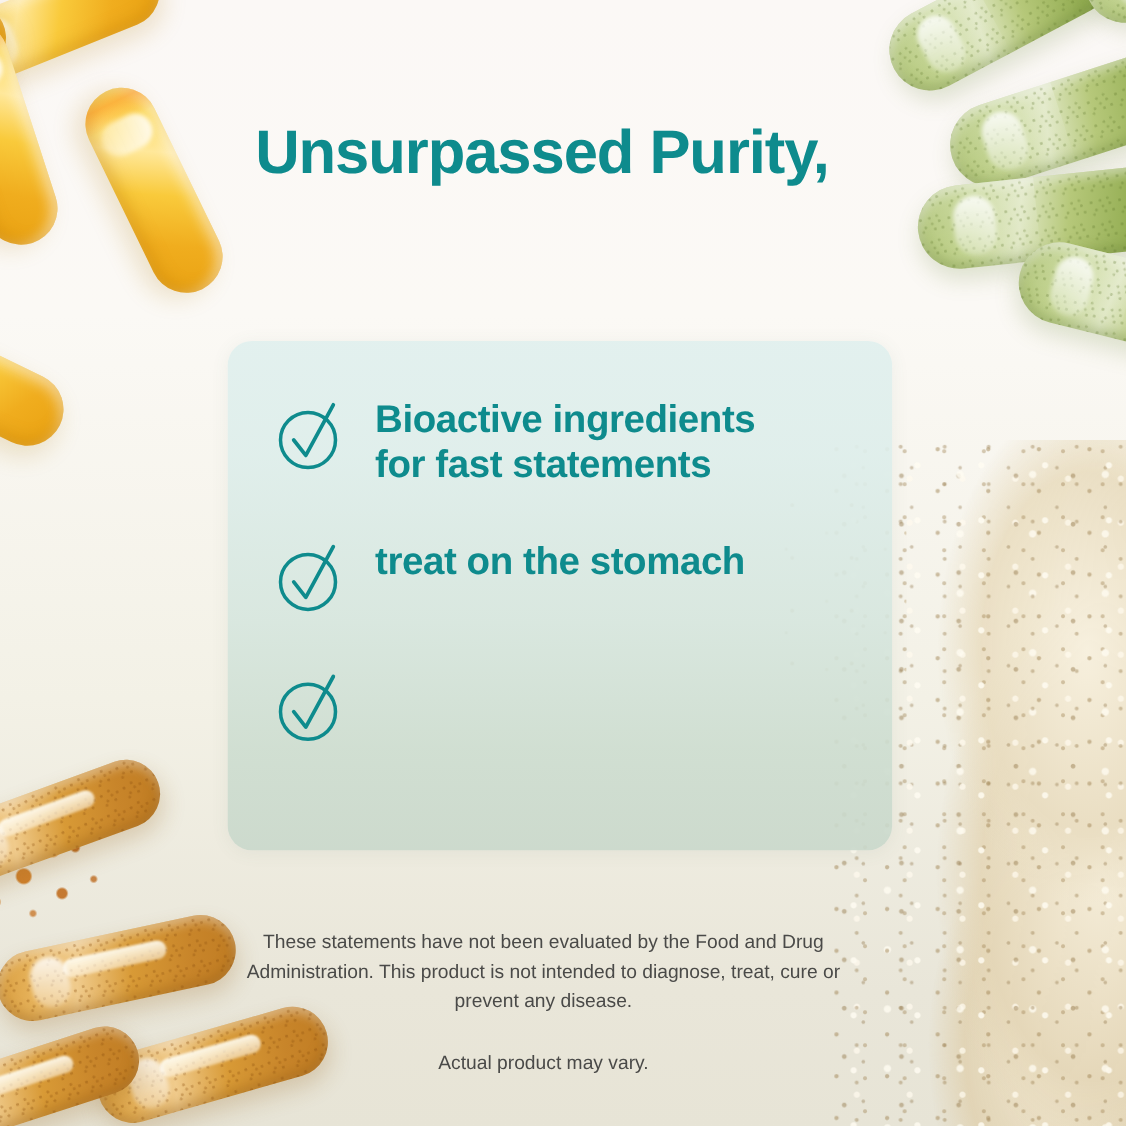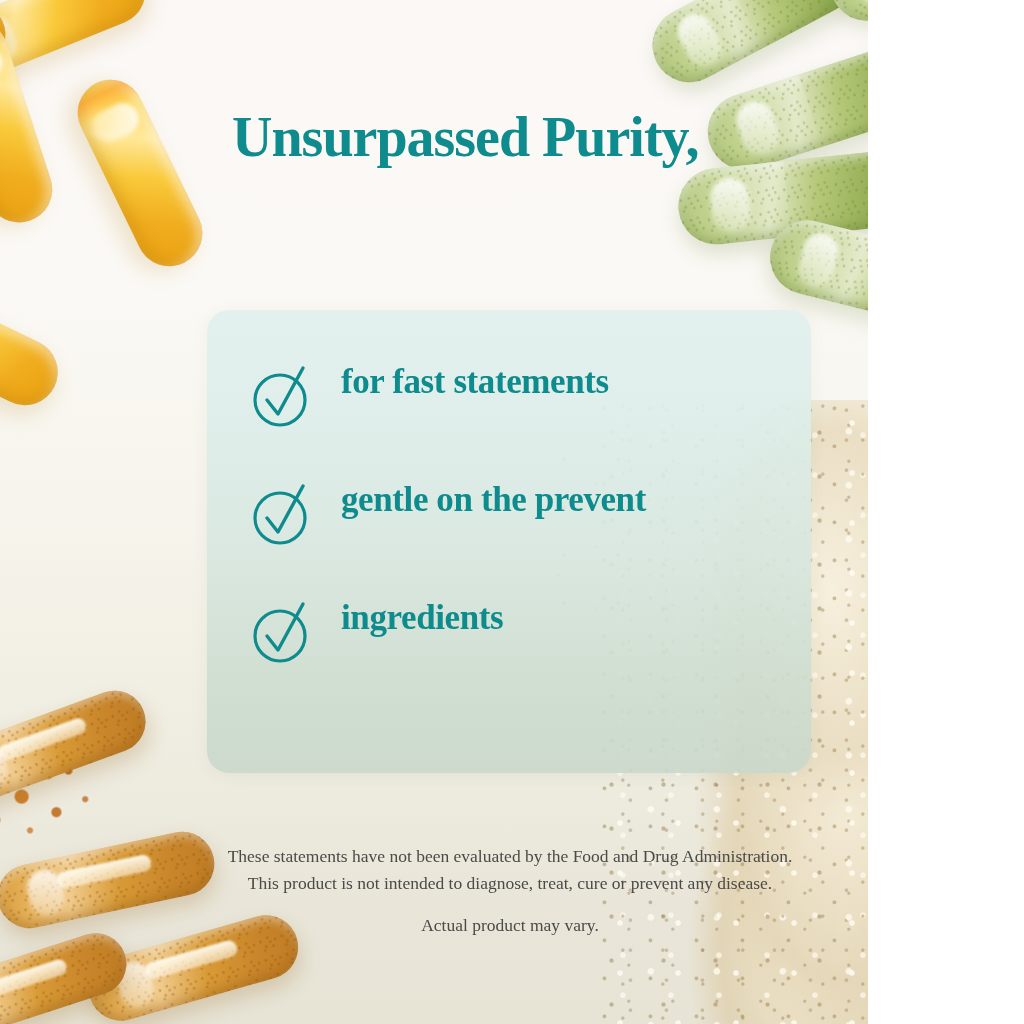--- a/index.html
+++ b/index.html
@@ -4,24 +4,23 @@
 <style>
   * { margin:0; padding:0; box-sizing:border-box; }
   html,body { width:1024px; height:1024px; overflow:hidden; }
   body {
     font-family:"Liberation Sans", sans-serif;
     background:#ffffff;
   }
 
   #poster{
     position:relative;
-    width:868px; height:1024px;
+    width:1024px; height:1024px;
     overflow:hidden;
     background:linear-gradient(180deg,#fbf8f6 0%, #fbf9f5 28%, #f3f1e6 62%, #e9e6d9 88%, #e7e4d6 100%);
-    font-family:Liberation Serif, serif;
   }
 
   
   .deco{ position:absolute; pointer-events:none; }
 
   
   .cap{ position:absolute; border-radius:999px; }
   .cap::after{ 
     content:""; position:absolute; left:14%; top:14%;
     width:16%; height:72%; border-radius:999px;
@@ -174,26 +173,26 @@
   .benefit-text{
     color:#0e8b8d;
     font-size:35px; font-weight:700; line-height:1.16;
     letter-spacing:-.4px;
     padding-top:4px;
   }
   .benefit-text .t2{ display:block; }
 
   
   .disclaimer{
-    position:absolute; left:212px; top:843px; width:596px;
+    position:absolute; left:196px; top:843px; width:596px;
     text-align:center;
     color:#4a4a48;
     font-size:17.5px; line-height:1.52;
   }
-  .disclaimer .vary{ margin-top:16px; display:block; }
+  .disclaimer .vary{ margin-top:30px; display:block; }
 </style>
 </head>
 <body>
 
 <div id="poster">
 
   <div class="deco" style="left:-60px; top:-20px; width:300px; height:440px;">
     <div class="cap softgel" style="left:10px;  top:6px;   width:200px; height:64px;  transform:rotate(-22deg);"></div>
     <div class="cap softgel" style="left:-70px; top:56px;  width:150px; height:62px;  transform:rotate(-48deg);"></div>
     <div class="cap softgel" style="left:-48px; top:108px; width:210px; height:66px;  transform:rotate(72deg);"></div>
@@ -252,45 +251,45 @@
     <div class="benefits">
 
       <div class="benefit">
         <span class="check-icon">
           <svg viewBox="0 0 72 72" width="72" height="72" aria-hidden="true">
             <circle cx="33" cy="40" r="25" fill="none" stroke="#0e8b8d" stroke-width="3.2"></circle>
             <path d="M20 40 L31 54 L56 8" fill="none" stroke="#0e8b8d" stroke-width="3.4" stroke-linecap="round" stroke-linejoin="round"></path>
           </svg>
         </span>
         <div class="benefit-text">
+          <span>Bioactive ingredients</span>
           <span class="t2">for fast statements</span>
         </div>
       </div>
 
       <div class="benefit">
         <span class="check-icon">
           <svg viewBox="0 0 72 72" width="72" height="72" aria-hidden="true">
             <circle cx="33" cy="40" r="25" fill="none" stroke="#0e8b8d" stroke-width="3.2"></circle>
             <path d="M20 40 L31 54 L56 8" fill="none" stroke="#0e8b8d" stroke-width="3.4" stroke-linecap="round" stroke-linejoin="round"></path>
           </svg>
         </span>
         <div class="benefit-text">
-          <span class="t2">gentle on the prevent</span>
+          <span class="t2">treat on the stomach</span>
         </div>
       </div>
 
       <div class="benefit">
         <span class="check-icon">
           <svg viewBox="0 0 72 72" width="72" height="72" aria-hidden="true">
             <circle cx="33" cy="40" r="25" fill="none" stroke="#0e8b8d" stroke-width="3.2"></circle>
             <path d="M20 40 L31 54 L56 8" fill="none" stroke="#0e8b8d" stroke-width="3.4" stroke-linecap="round" stroke-linejoin="round"></path>
           </svg>
         </span>
         <div class="benefit-text">
-          <span class="t2">ingredients</span>
         </div>
       </div>
 
     </div>
   </div>
 
   <div class="disclaimer">
     <span>These statements have not been evaluated by the Food and Drug Administration. This product is not intended to diagnose, treat, cure or prevent any disease.</span>
     <span class="vary">Actual product may vary.</span>
   </div>

